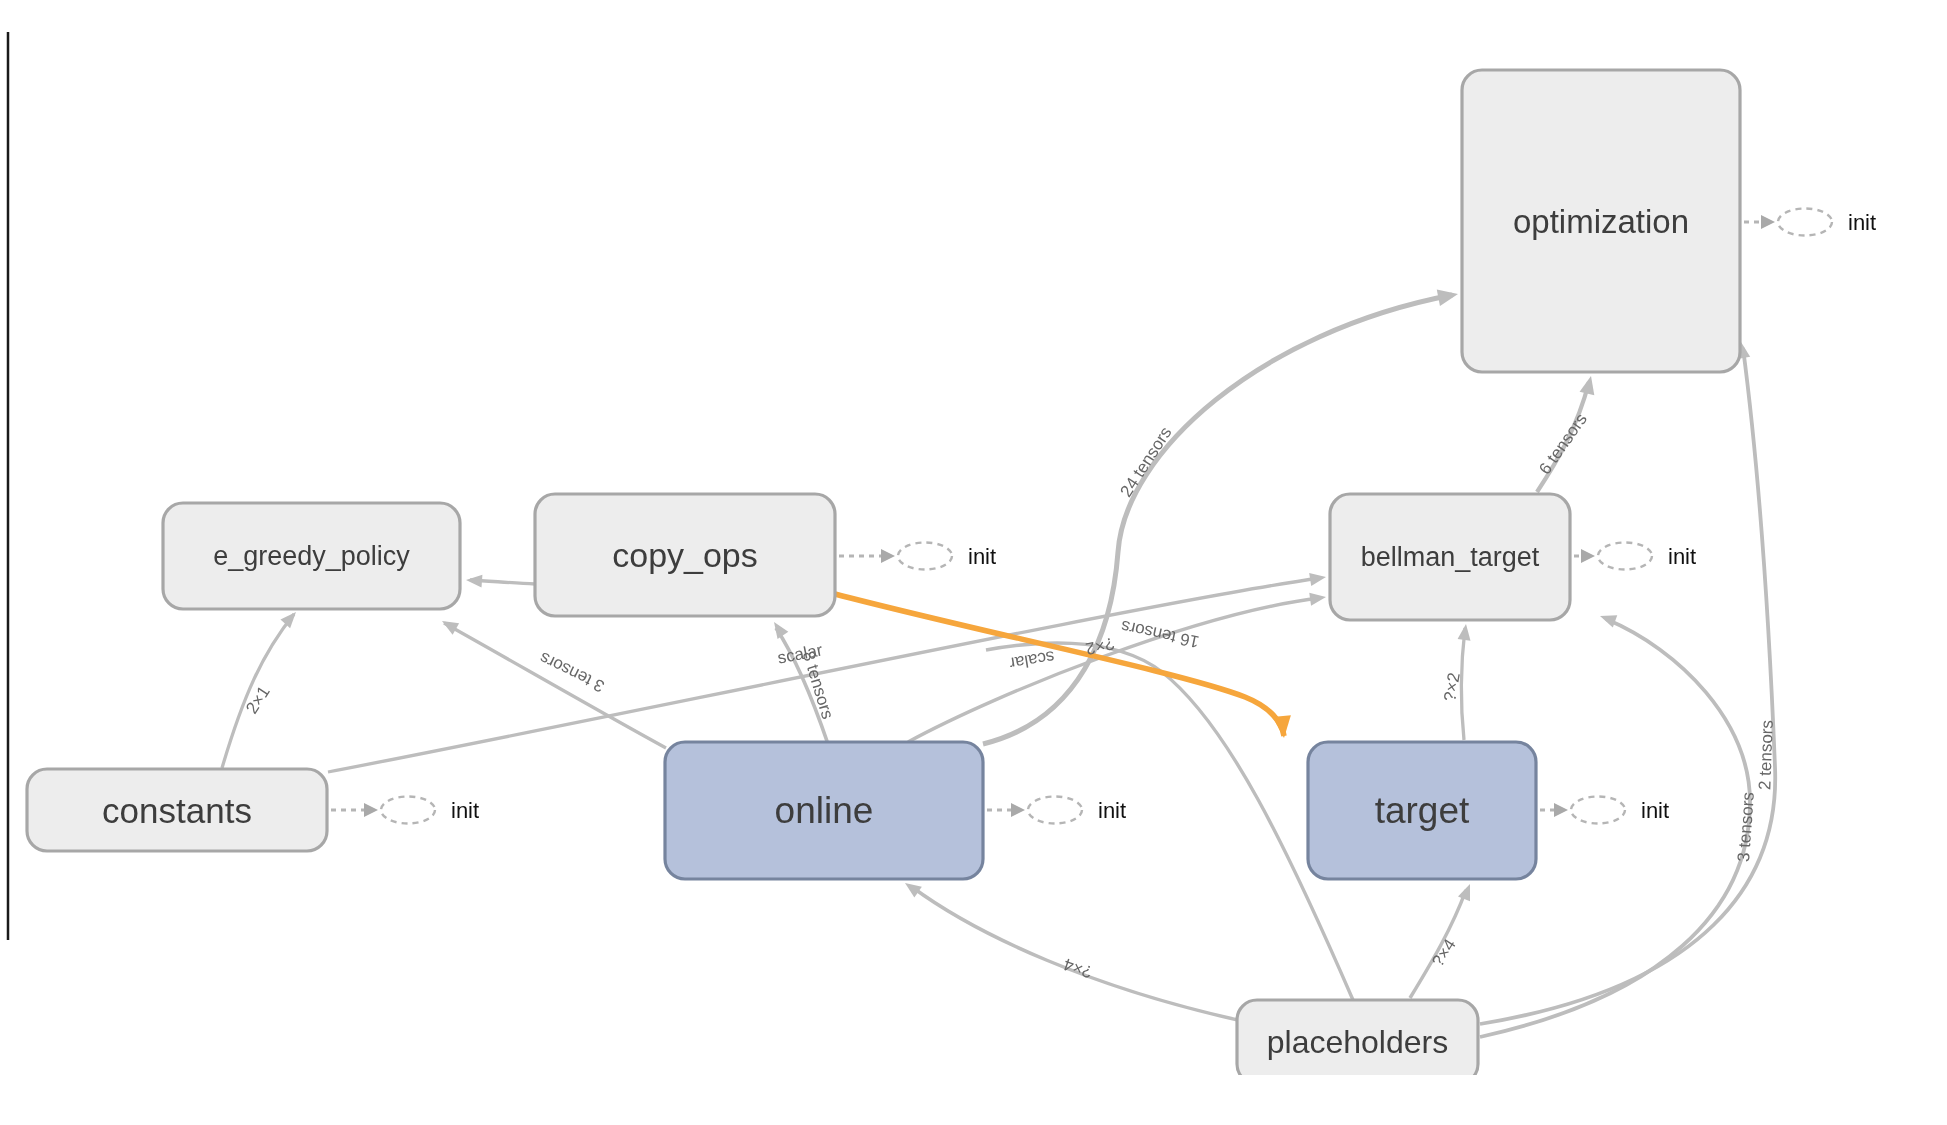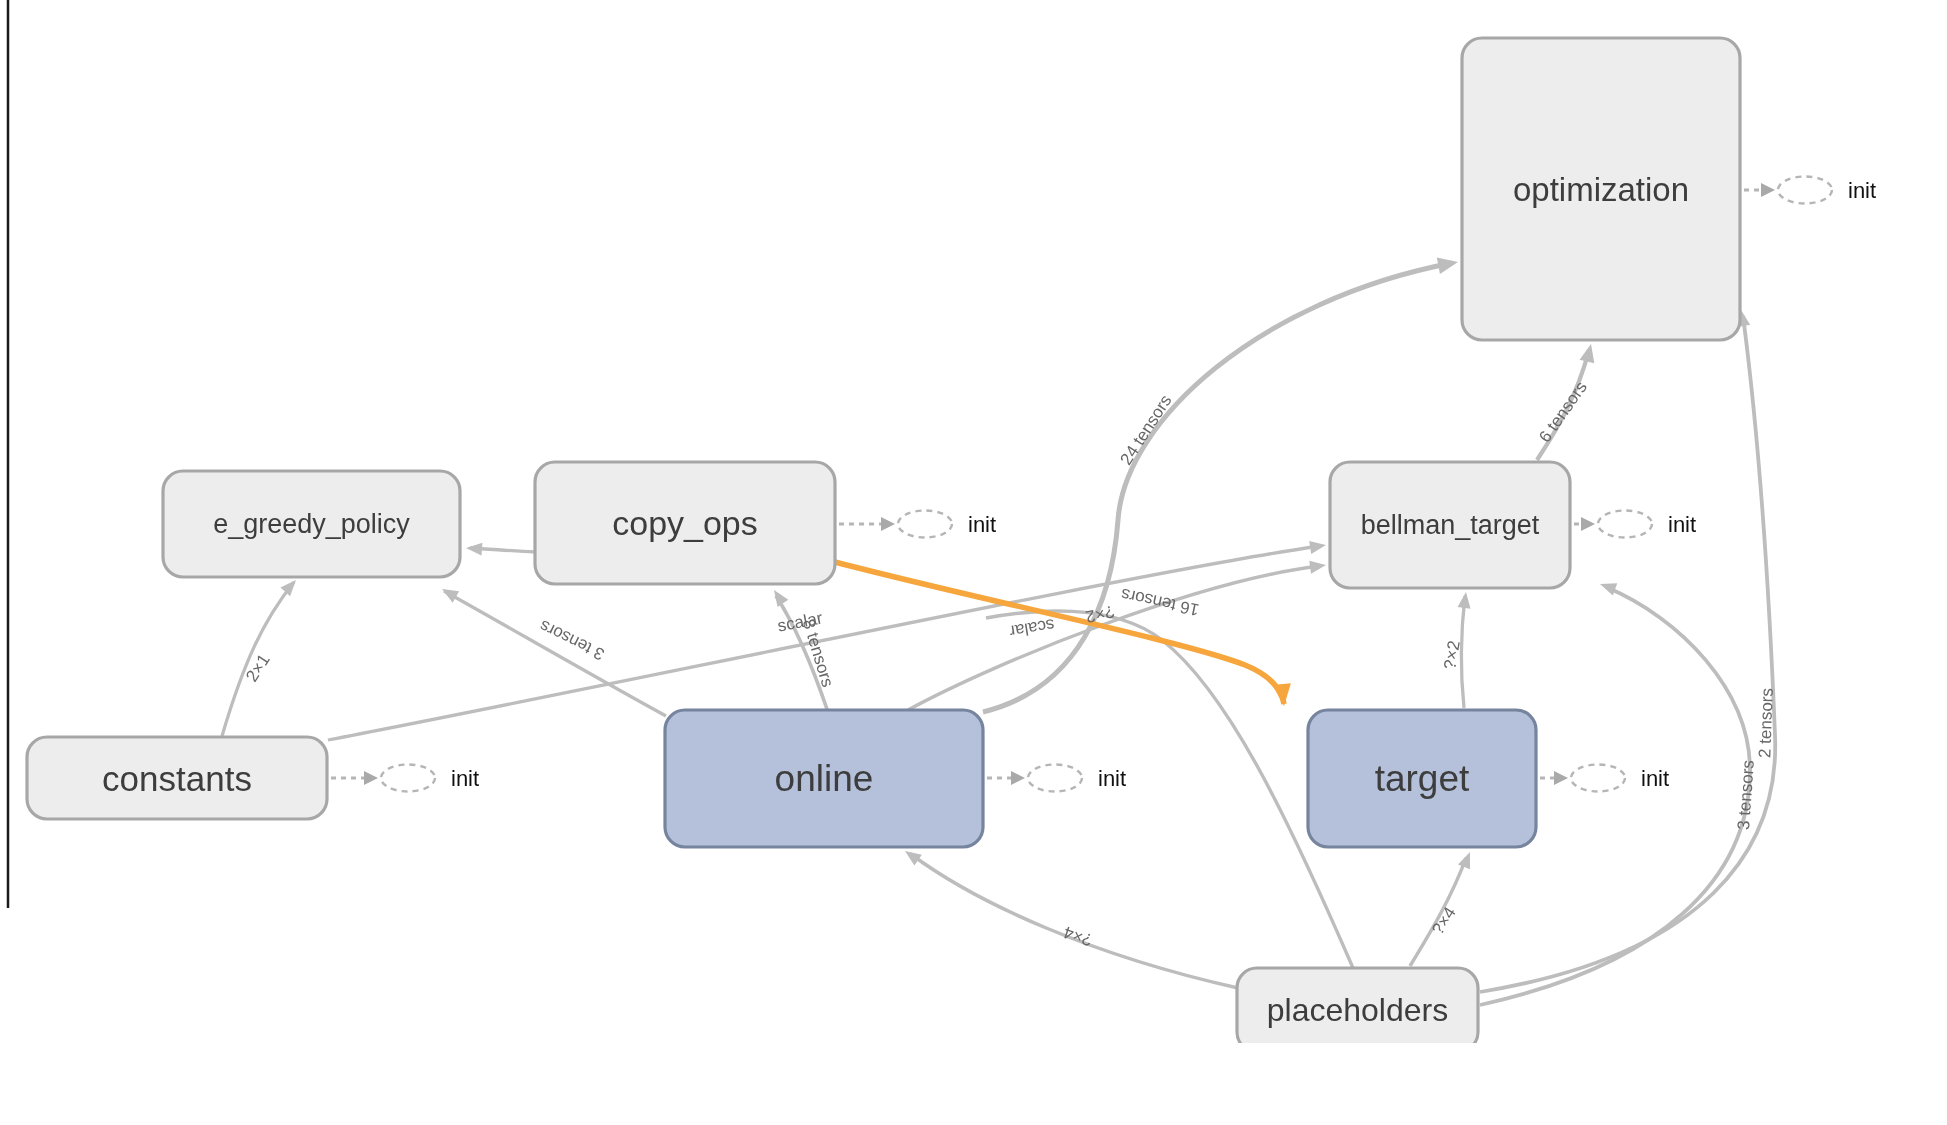--- a/index.html
+++ b/index.html
@@ -1,17 +1,17 @@
 <!DOCTYPE html>
 <html><head>
 <meta charset="utf-8">
 <style>
   html,body{margin:0;padding:0;background:#fff;}
   body{font-family:"Liberation Sans", sans-serif;}
-  #stage{position:relative;width:1947px;height:1043px;background:#0c4a6e;overflow:hidden;}
+  #stage{position:relative;width:1947px;height:1043px;background:#0c4a6e;overflow:hidden;margin-top:32px;}
   svg{display:block;}
   text{user-select:none;}
 </style>
 </head>
 <body>
 
 <div id="stage">
     <svg width="1947" height="1125" viewBox="0 0 1947 1125" style="background:#ffffff">
       <g>
         <path d="M 222,736 C 243,665 262,622 294,582" fill="none" stroke="#bdbdbd" stroke-width="3.3" stroke-linecap="butt"></path>

